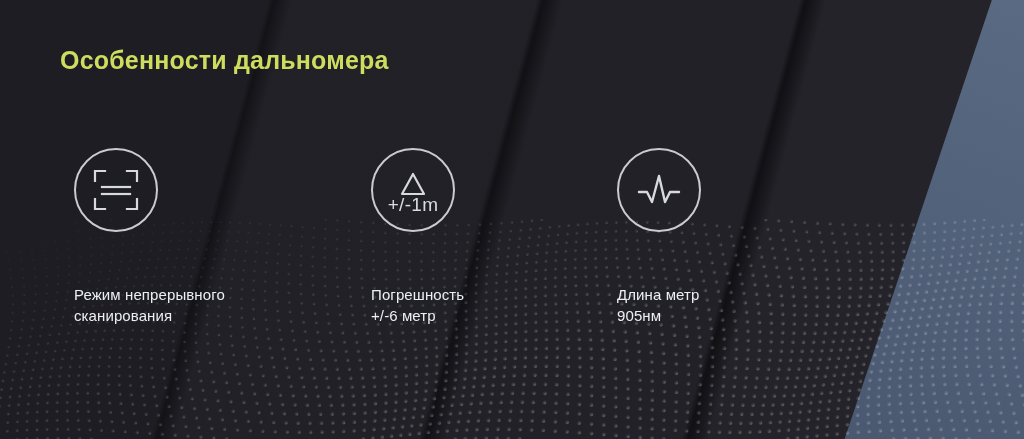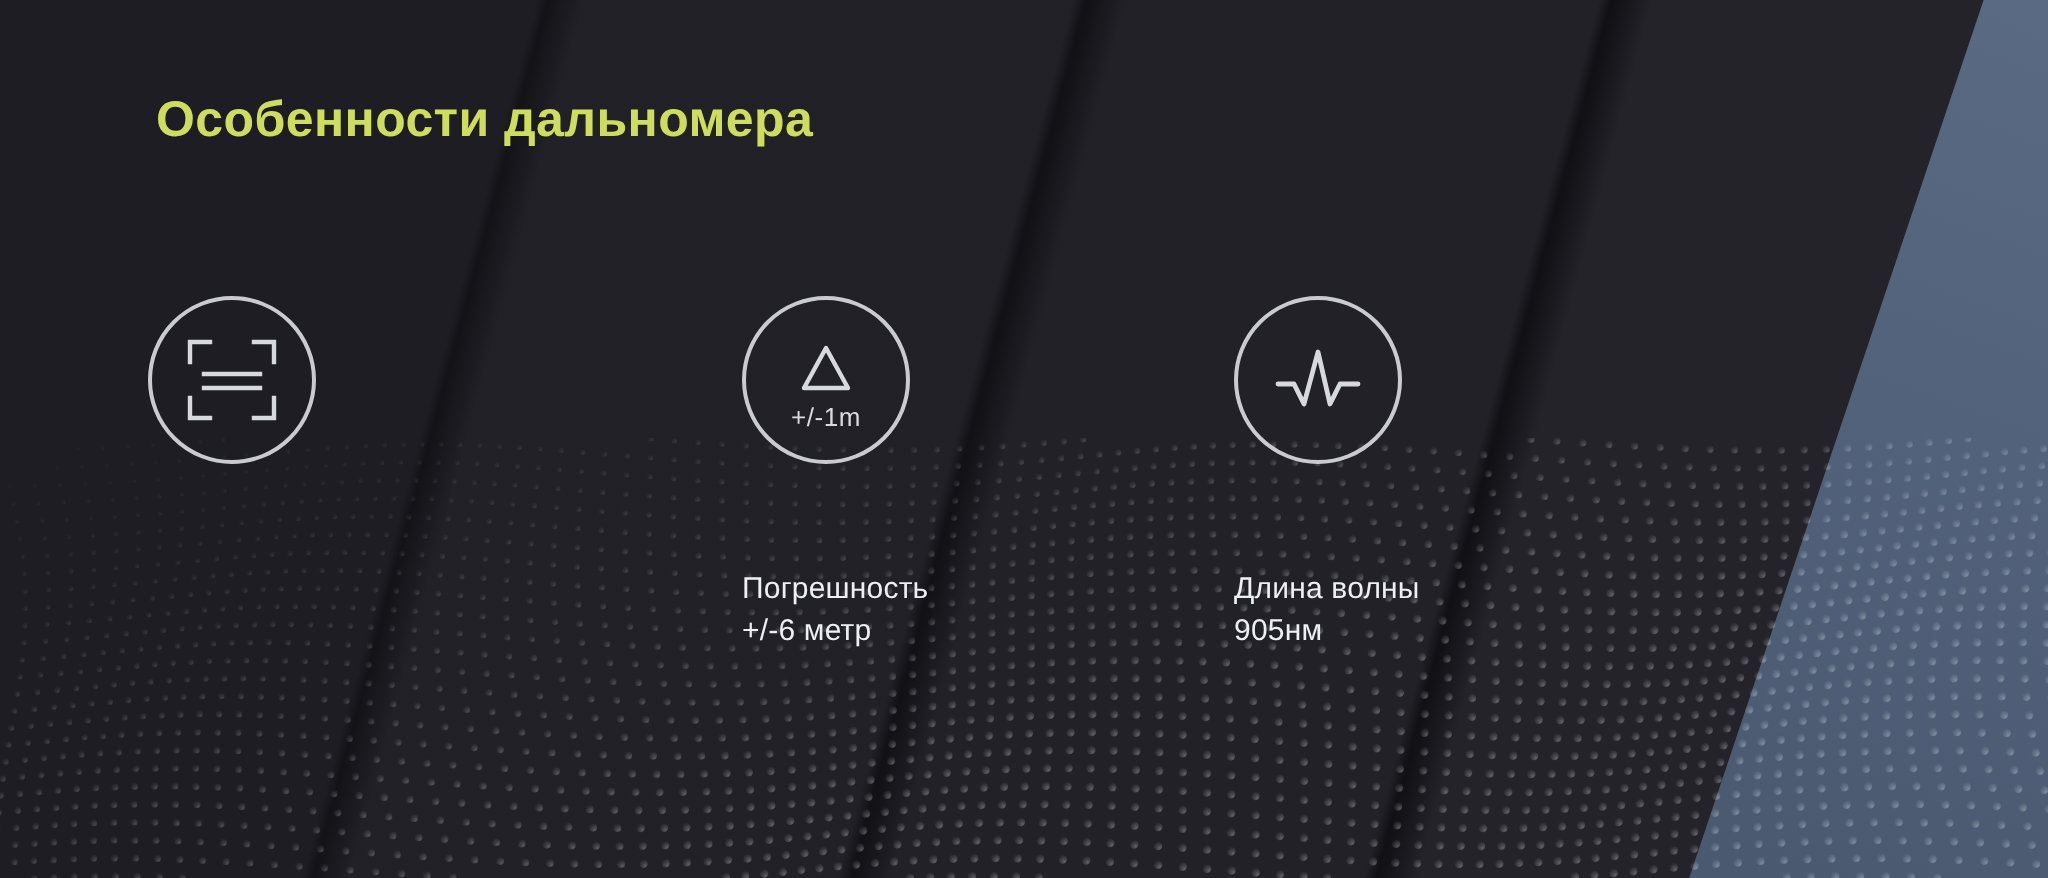--- a/index.html
+++ b/index.html
@@ -62,21 +62,21 @@
     overflow:hidden;
     pointer-events:none;
   }
   .mesh{ position:absolute; inset:0; }
 
   
   .content{ position:absolute; inset:0; }
 
   .title{
     position:absolute;
-    left:78px; top:46px;
+    left:60px; top:46px;
     font-size:25px;
     font-weight:bold;
     letter-spacing:0.2px;
     color:#cfdd5e;
     white-space:nowrap;
   }
 
   .features{
     position:absolute;
     left:74px; top:148px;
@@ -103,21 +103,21 @@
     color:#eceff3;
     letter-spacing:0.1px;
     white-space:pre-line;
   }
 
   .icon-sub{
     position:absolute;
     left:0; right:0;
     bottom:14px;
     text-align:center;
-    font-size:13px;
+    font-size:19px;
     color:#d8dbe0;
     letter-spacing:0.3px;
   }
 </style>
 </head>
 <body>
 
 <div class="banner">
 
   <div class="bands"></div>
@@ -2525,38 +2525,40 @@
         <div class="icon-circle">
           <svg width="52" height="52" viewBox="0 0 52 52" fill="none" stroke="#d6d9de" stroke-width="2.2" stroke-linecap="square">
             <path d="M5 17 V7 H15"></path>
             <path d="M37 7 H47 V17"></path>
             <path d="M47 35 V45 H37"></path>
             <path d="M15 45 H5 V35"></path>
             <path d="M12 23 H40"></path>
             <path d="M12 30 H40"></path>
           </svg>
         </div>
+        <div class="feature-label">Режим непрерывного
+сканирования</div>
       </div>
 
       <div class="feature">
         <div class="icon-circle">
           <svg width="54" height="54" viewBox="0 0 54 54" fill="none" stroke="#d6d9de" stroke-width="2.2" stroke-linejoin="round">
             <path d="M27 11 L38 31 H16 Z"></path>
           </svg>
           <div class="icon-sub">+/-1m</div>
         </div>
         <div class="feature-label">Погрешность
 +/-6 метр</div>
       </div>
 
       <div class="feature">
         <div class="icon-circle">
           <svg width="56" height="56" viewBox="0 0 56 56" fill="none" stroke="#d6d9de" stroke-width="2.4" stroke-linecap="round" stroke-linejoin="round">
             <path d="M8 30 H16 L21 40 L28 14 L34 40 L39 30 H48"></path>
           </svg>
         </div>
-        <div class="feature-label">Длина волны
+        <div class="feature-label">Длина метр
 905нм</div>
       </div>
 
     </div>
   </div>
 </div>
 
 </body></html>

